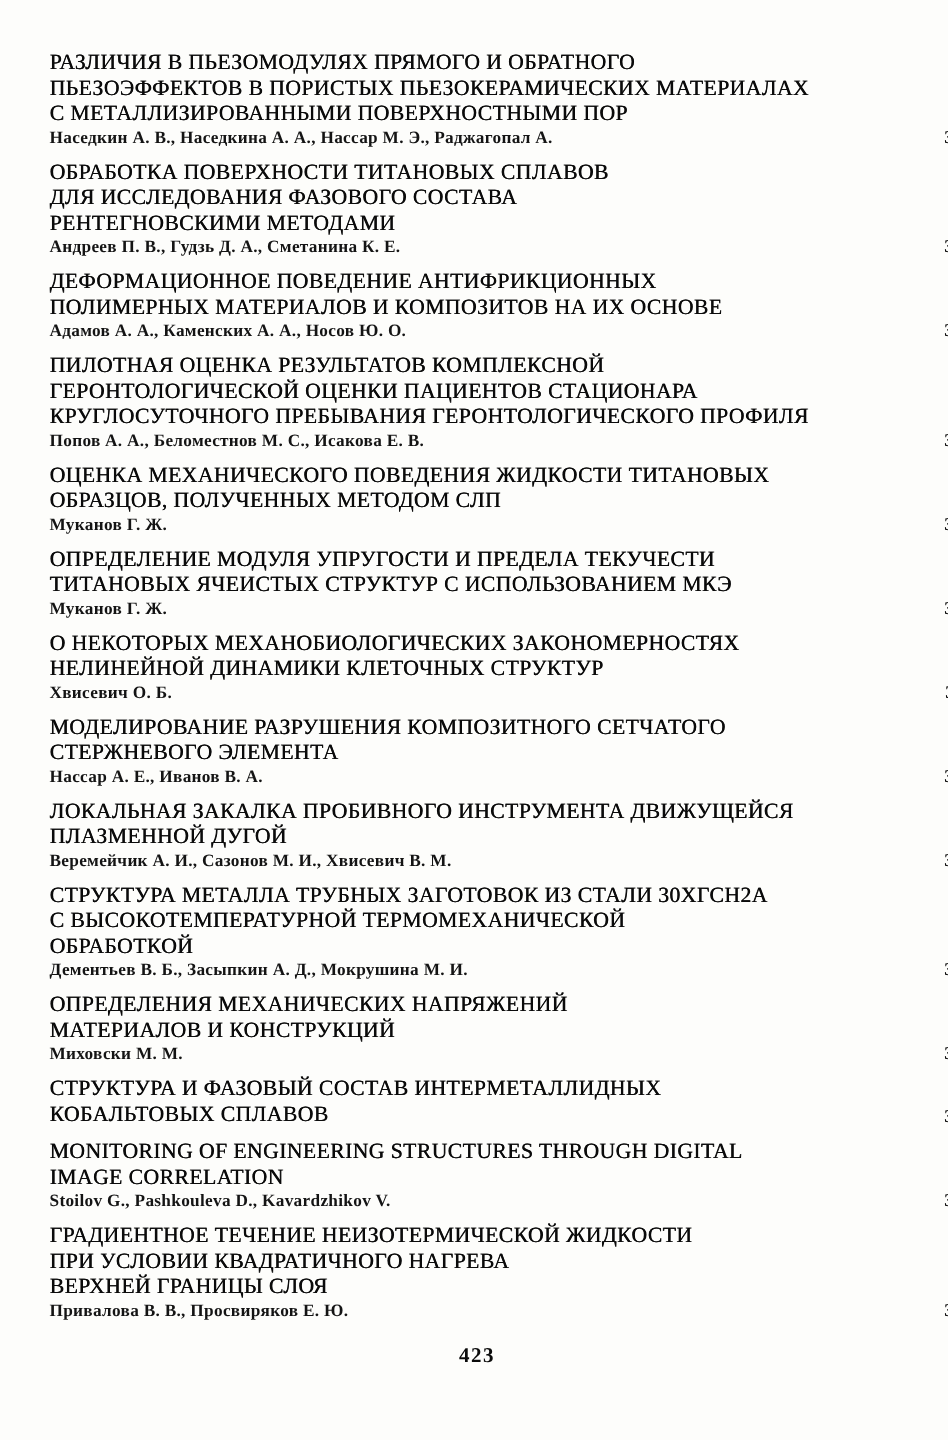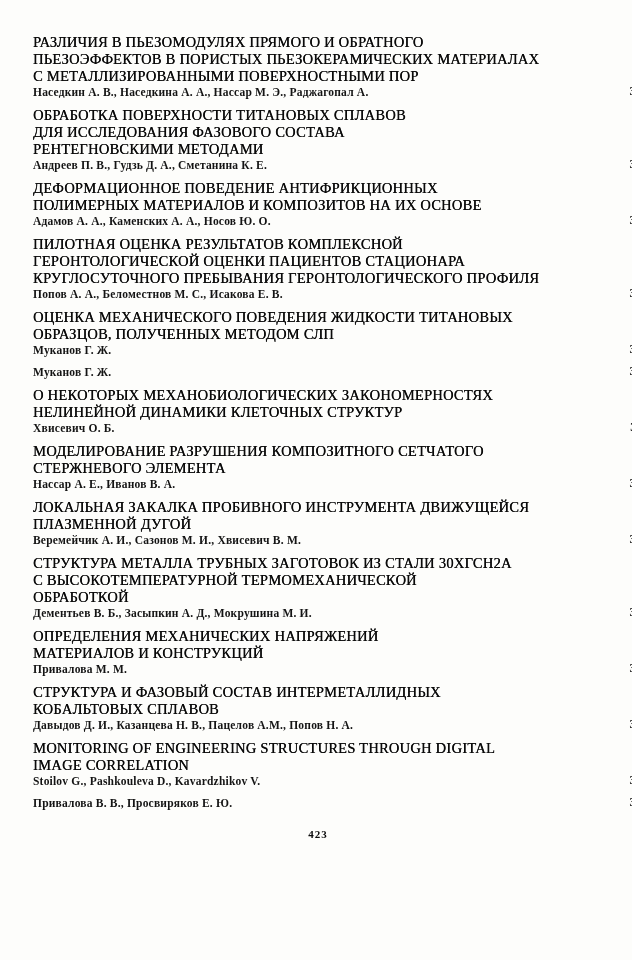--- a/index.html
+++ b/index.html
@@ -54,21 +54,21 @@
     font-weight: bold;
     letter-spacing: 0.5px;
     color: #0b0b0b;
   }
   .footer {
     margin-top: 14px;
     width: 570px;
     text-align: center;
   }
   .footer-num {
-    font-size: 11px;
+    font-size: 14px;
     font-weight: bold;
     letter-spacing: 1px;
     color: #0b0b0b;
   }
 </style>
 </head>
 <body>
 
 <div class="page">
   <div class="entries" id="entries">
@@ -104,20 +104,22 @@
   </div>
 
   <div class="entry">
     <div class="entry-title">ОЦЕНКА МЕХАНИЧЕСКОГО ПОВЕДЕНИЯ ЖИДКОСТИ ТИТАНОВЫХ
 ОБРАЗЦОВ, ПОЛУЧЕННЫХ МЕТОДОМ СЛП</div>
     <div class="entry-authors">Муканов Г. Ж.</div>
     <div class="entry-page">307</div>
   </div>
 
   <div class="entry">
+    <div class="entry-title">ОПРЕДЕЛЕНИЕ МОДУЛЯ УПРУГОСТИ И ПРЕДЕЛА ТЕКУЧЕСТИ
+ТИТАНОВЫХ ЯЧЕИСТЫХ СТРУКТУР С ИСПОЛЬЗОВАНИЕМ МКЭ</div>
     <div class="entry-authors">Муканов Г. Ж.</div>
     <div class="entry-page">309</div>
   </div>
 
   <div class="entry">
     <div class="entry-title">О НЕКОТОРЫХ МЕХАНОБИОЛОГИЧЕСКИХ ЗАКОНОМЕРНОСТЯХ
 НЕЛИНЕЙНОЙ ДИНАМИКИ КЛЕТОЧНЫХ СТРУКТУР</div>
     <div class="entry-authors">Хвисевич О. Б.</div>
     <div class="entry-page">311</div>
   </div>
@@ -140,39 +142,41 @@
     <div class="entry-title">СТРУКТУРА МЕТАЛЛА ТРУБНЫХ ЗАГОТОВОК ИЗ СТАЛИ 30ХГСН2А
 С ВЫСОКОТЕМПЕРАТУРНОЙ ТЕРМОМЕХАНИЧЕСКОЙ
 ОБРАБОТКОЙ</div>
     <div class="entry-authors">Дементьев В. Б., Засыпкин А. Д., Мокрушина М. И.</div>
     <div class="entry-page">314</div>
   </div>
 
   <div class="entry">
     <div class="entry-title">ОПРЕДЕЛЕНИЯ МЕХАНИЧЕСКИХ НАПРЯЖЕНИЙ
 МАТЕРИАЛОВ И КОНСТРУКЦИЙ</div>
-    <div class="entry-authors">Привалова М. М.</div>
+    <div class="entry-authors">Миховски М. М.</div>
     <div class="entry-page">316</div>
   </div>
 
   <div class="entry">
     <div class="entry-title">СТРУКТУРА И ФАЗОВЫЙ СОСТАВ ИНТЕРМЕТАЛЛИДНЫХ
 КОБАЛЬТОВЫХ СПЛАВОВ</div>
-    <div class="entry-authors">Давыдов Д. И., Казанцева Н. В., Пацелов А.М., Попов Н. А.</div>
     <div class="entry-page">317</div>
   </div>
 
   <div class="entry">
     <div class="entry-title">MONITORING OF ENGINEERING STRUCTURES THROUGH DIGITAL
 IMAGE CORRELATION</div>
     <div class="entry-authors">Stoilov G., Pashkouleva D., Kavardzhikov V.</div>
     <div class="entry-page">319</div>
   </div>
 
   <div class="entry">
+    <div class="entry-title">ГРАДИЕНТНОЕ ТЕЧЕНИЕ НЕИЗОТЕРМИЧЕСКОЙ ЖИДКОСТИ
+ПРИ УСЛОВИИ КВАДРАТИЧНОГО НАГРЕВА
+ВЕРХНЕЙ ГРАНИЦЫ СЛОЯ</div>
     <div class="entry-authors">Привалова В. В., Просвиряков Е. Ю.</div>
     <div class="entry-page">320</div>
   </div>
 </div>
   <div class="footer">
     <span class="footer-num">423</span>
   </div>
 </div>
 
 </body></html>

